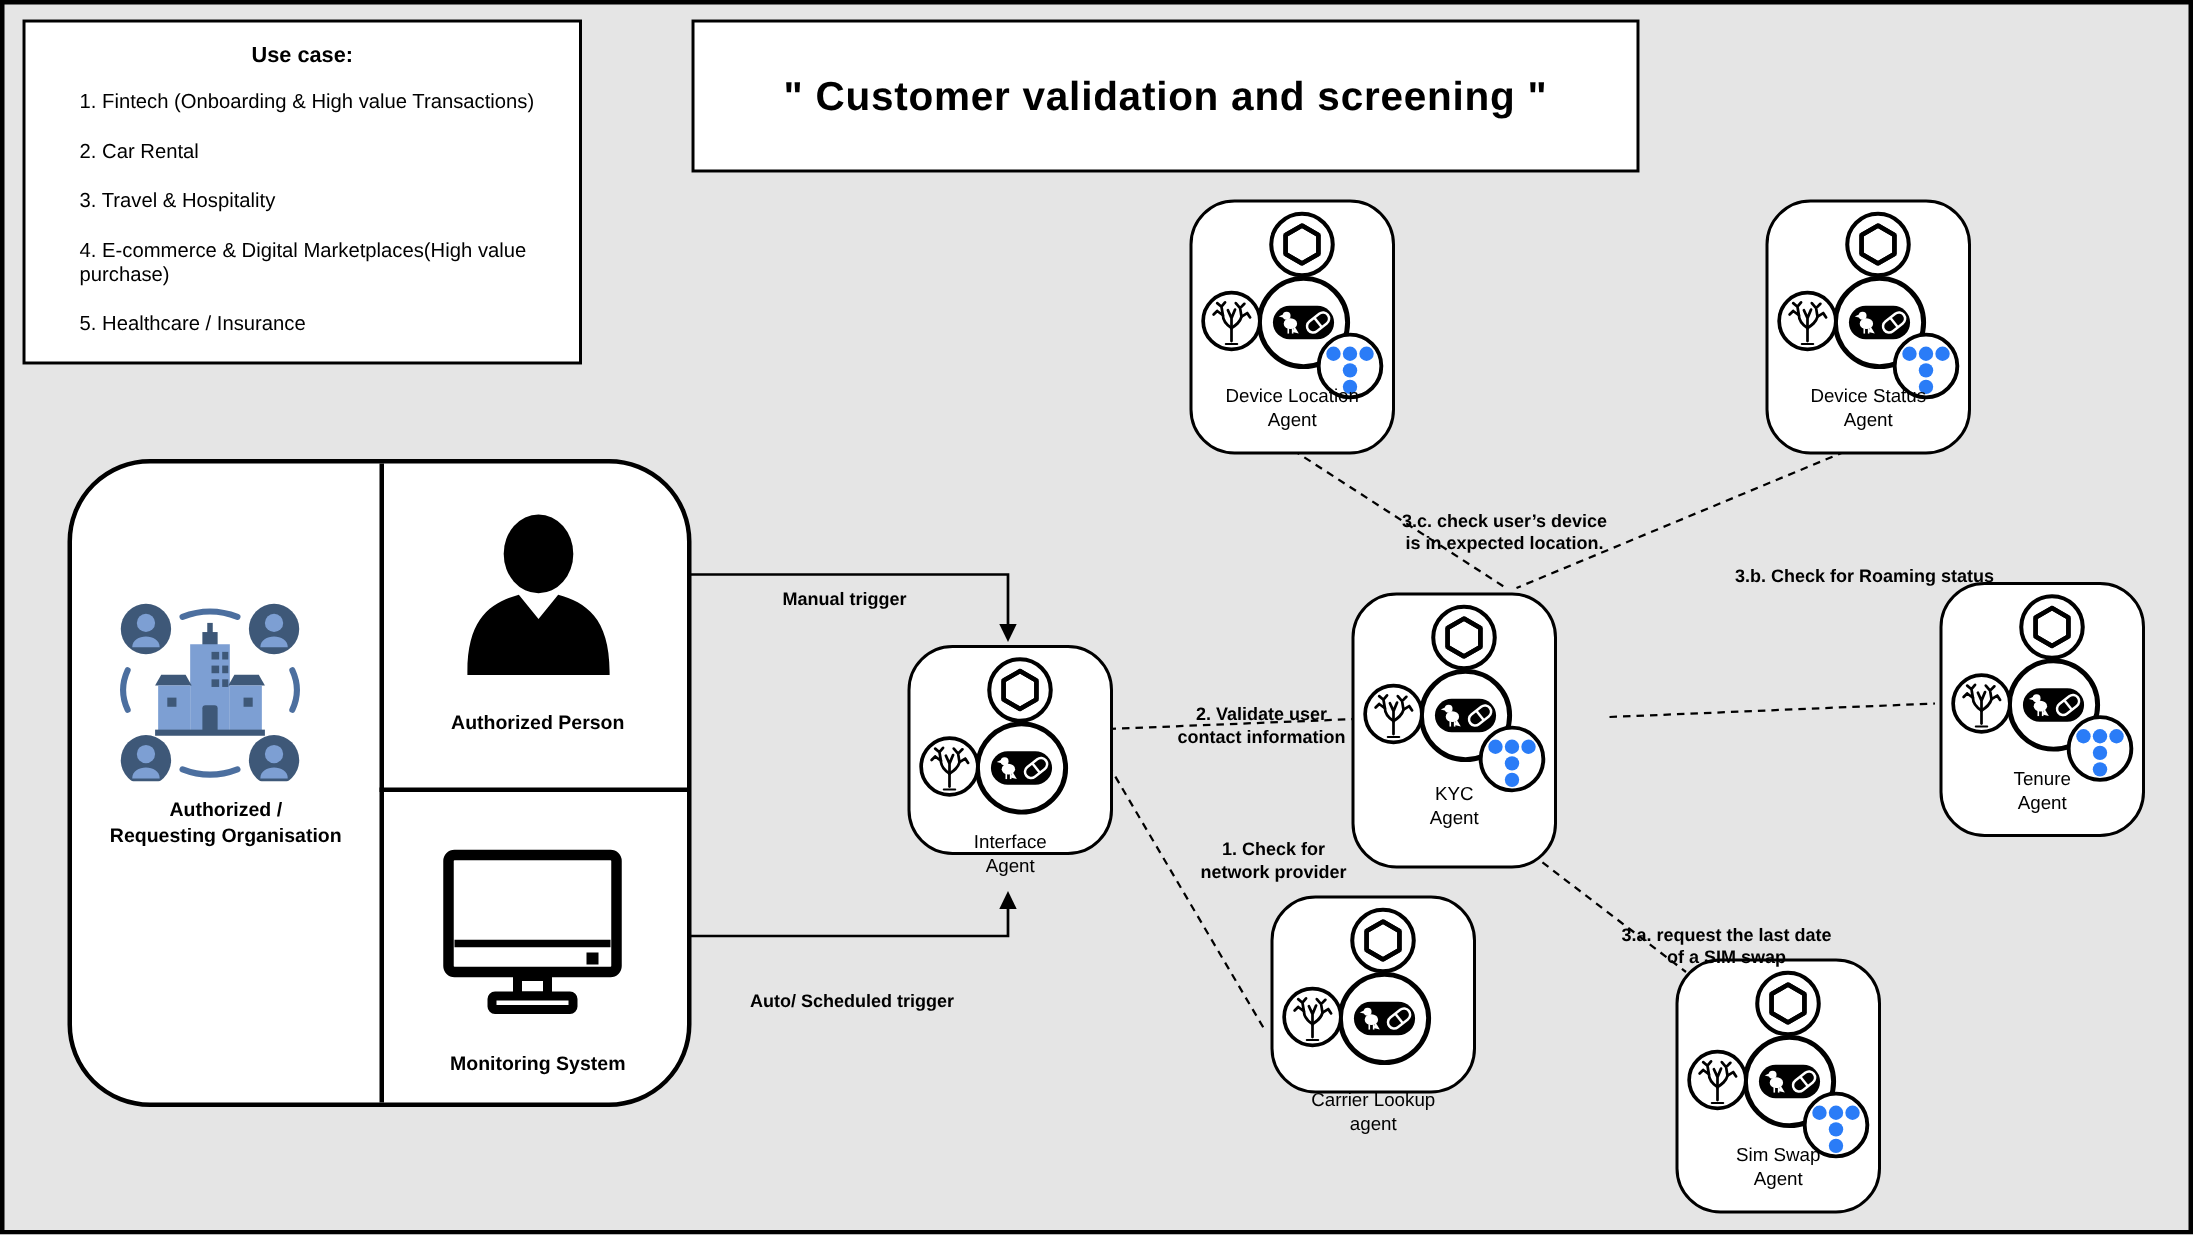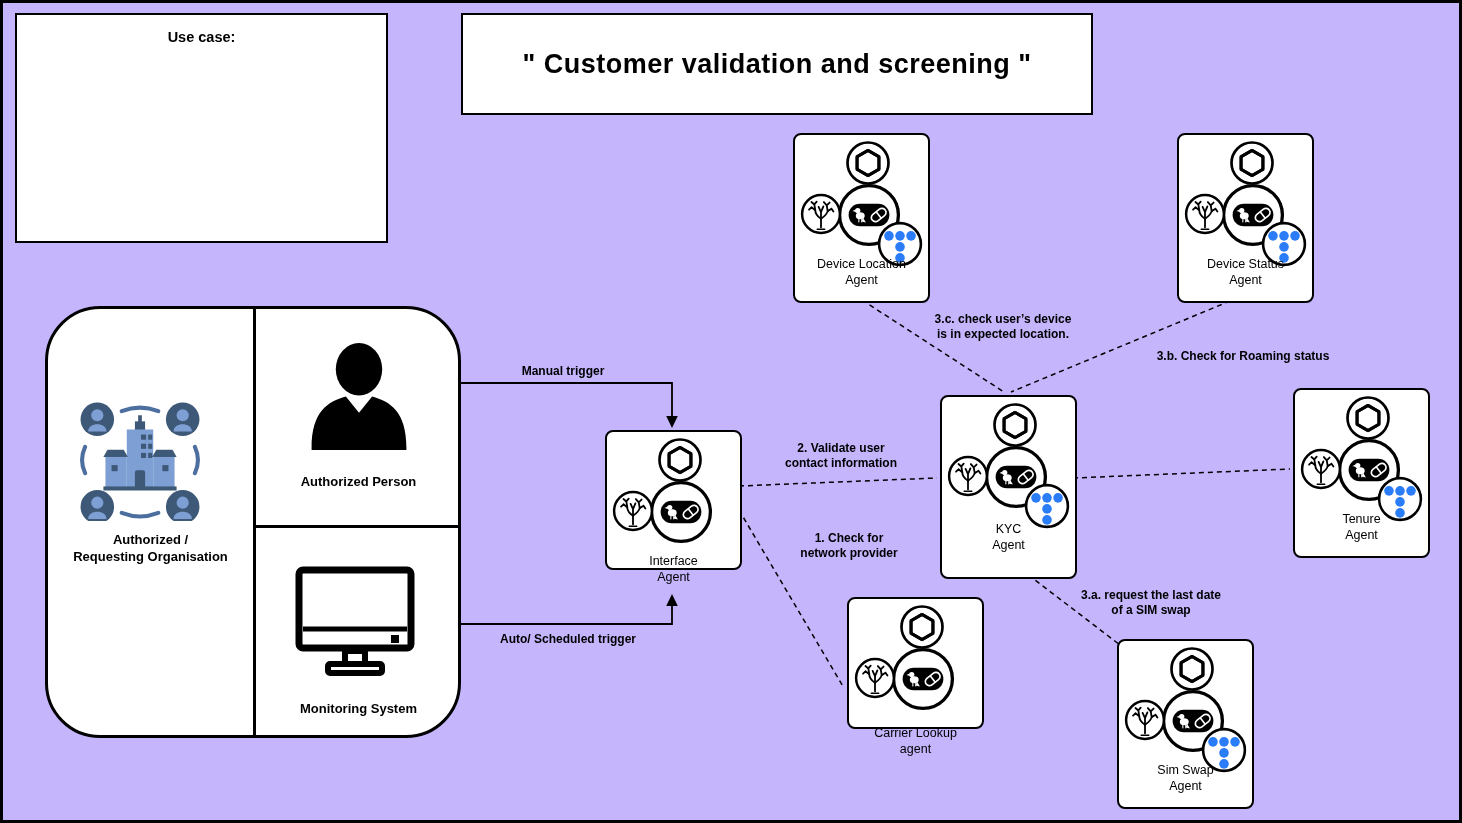--- a/index.html
+++ b/index.html
@@ -1,18 +1,18 @@
 <!DOCTYPE html>
 <html style="--tel-blue: #2a7cf7; --ent-dark: #3e5878; --ent-light: #7d9fd3; --ent-mid: #4c6f9f;"><head>
 <meta charset="utf-8">
 <style>
   html,body{margin:0;padding:0;background:#fff;}
   body{font-family:"Liberation Sans",sans-serif;color:#000;}
   #canvas{position:relative;width:1462px;height:823px;border:3px solid #000;
-          box-sizing:border-box;background:#c4b5fd;overflow:hidden;}
+          box-sizing:border-box;background:#e5e5e5;overflow:hidden;}
   .box{position:absolute;background:#fff;border:2.5px solid #000;box-sizing:border-box;z-index:2;}
 
   
   #usecase{left:12px;top:10px;width:373px;height:230px;}
   .uc-title{text-align:center;font-weight:bold;font-size:14.5px;margin-top:14px;}
   .uc-list{display:flex;flex-direction:column;gap:17px;margin:15px 12px 0 36px;}
   .uc-item{font-size:13.5px;line-height:16px;}
 
   
   #titlebox{left:458px;top:10px;width:632px;height:102px;display:flex;align-items:center;justify-content:center;}
@@ -21,33 +21,33 @@
   
   #entpanel{left:42px;top:303px;width:416px;height:432px;border-width:3px;border-radius:55px;}
   #entpanel .divider{position:absolute;background:#000;}
   #vdiv{left:205px;top:0;width:2.5px;height:100%;}
   #hdiv{left:205px;top:216px;right:0;height:2.5px;}
   .panel-label{position:absolute;text-align:center;font-weight:bold;font-size:13px;line-height:17px;white-space:pre-line;}
   .panel-ic{position:absolute;}
 
   
   .agent-node{position:absolute;width:137px;height:170px;background:#fff;border:2.5px solid #000;
-              border-radius:8px;box-sizing:border-box;z-index:2;}
+              border-radius:30px;box-sizing:border-box;z-index:2;}
   .agent-node .ic{position:absolute;}
   .ic-core{left:41px;top:47px;width:66px;height:66px;}
   .ic-openai{left:50px;top:5px;width:46px;height:46px;}
   .ic-coral{left:5px;top:58px;width:42px;height:42px;}
   .ic-tel{left:82px;top:86px;width:46px;height:46px;}
   .agent-label{position:absolute;left:0;right:0;top:121px;text-align:center;font-size:12.5px;
                line-height:16px;white-space:pre-line;}
 
   
   #connectors{position:absolute;left:0;top:0;z-index:1;}
   .edge-label{position:absolute;transform:translateX(-50%);text-align:center;font-weight:bold;
-              font-size:12px;line-height:15px;white-space:pre-line;z-index:3;}
+              font-size:12px;line-height:15px;white-space:pre-line;z-index:3;margin-top:28px;}
 
   :root{--tel-blue:#2a7cf7;--ent-dark:#3e5878;--ent-light:#7d9fd3;--ent-mid:#4c6f9f;}
 </style>
 </head>
 <body>
 
 <svg width="0" height="0" style="position:absolute" aria-hidden="true">
   <defs>
     <symbol id="sym-openai" viewBox="-24 -24 48 48">
       <circle r="21.4" fill="#fff" stroke="#000" stroke-width="2.8"></circle>
@@ -183,20 +183,27 @@
       <line x1="736" y1="507" x2="841" y2="685"></line>
       <line x1="859" y1="297" x2="1001" y2="389"></line>
       <line x1="1227" y1="298" x2="1008" y2="389"></line>
       <line x1="1070" y1="475" x2="1287" y2="466"></line>
       <line x1="1011" y1="561" x2="1121" y2="645"></line>
     </g>
   </svg>
 
   <div id="usecase" class="box">
     <div class="uc-title">Use case:</div>
+    <div class="uc-list">
+      <div class="uc-item">1. Fintech (Onboarding &amp; High value Transactions)</div>
+      <div class="uc-item">2. Car Rental</div>
+      <div class="uc-item">3. Travel &amp; Hospitality</div>
+      <div class="uc-item">4. E-commerce &amp; Digital Marketplaces(High value purchase)</div>
+      <div class="uc-item">5. Healthcare / Insurance</div>
+    </div>
   </div>
 
   <div id="titlebox" class="box">
     <div class="t">" Customer validation and screening "</div>
   </div>
 
   <div id="entpanel" class="box">
     <div id="vdiv" class="divider"></div>
     <div id="hdiv" class="divider"></div>
 
@@ -224,21 +231,21 @@
     <svg class="ic ic-openai">
         <use href="#sym-openai"></use>
       </svg>
     <svg class="ic ic-coral">
         <use href="#sym-coral"></use>
       </svg>
     <div class="agent-label">Interface
 Agent</div>
   </div>
 
-  <div class="agent-node" style="left:937px;top:392px;height:184px">
+  <div class="agent-node" style="left:898px;top:392px;height:184px">
     <svg class="ic ic-core">
         <use href="#sym-core"></use>
       </svg>
     <svg class="ic ic-openai">
         <use href="#sym-openai"></use>
       </svg>
     <svg class="ic ic-coral">
         <use href="#sym-coral"></use>
       </svg>
     <svg class="ic ic-tel">

